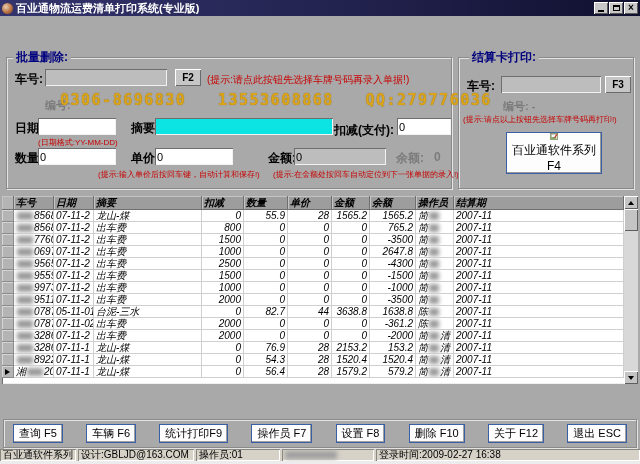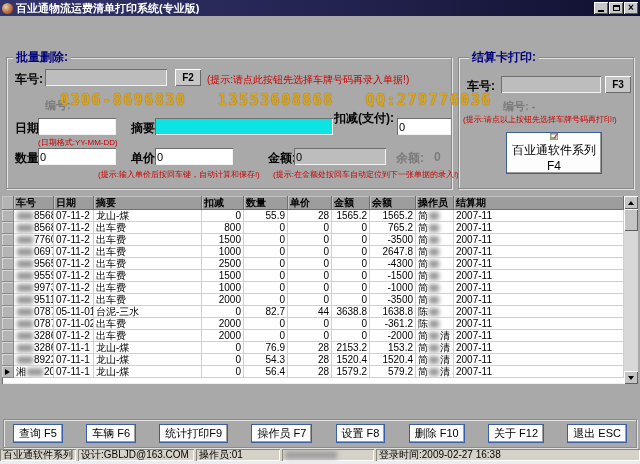--- a/index.html
+++ b/index.html
@@ -56,21 +56,21 @@
 
   
   .watermark { position:absolute; left:60px; top:91px; z-index:6; pointer-events:none;
     font-family:"DejaVu Sans Mono", monospace; font-size:15px; font-weight:bold; letter-spacing:1.5px;
     color:#dca418; text-shadow:0 0 1px #8a6600; white-space:pre; }
 
   
   .grid-wrap { position:absolute; left:2px; top:196px; width:636px; height:188px;
     box-shadow:inset 1px 1px 0 #6e6e6e, inset -1px -1px 0 #f0f0f0; background:#fff; display:flex; }
   .grid { width:622px; height:100%; overflow:hidden; }
-  .t-row { display:flex; height:12px; }
+  .t-row { display:flex; height:12px;font-style:italic; }
   .t-header { height:14px; }
   .cell { font-size:10px; line-height:12px; overflow:hidden; white-space:nowrap; padding:0 2px;
     border-right:1px solid #cfcfcf; border-bottom:1px solid #cfcfcf; background:#fff; color:#000; }
   .t-header .cell { background:#9d9d9d; font-weight:bold; line-height:14px;
     border-right:1px solid #6f6f6f; border-bottom:1px solid #6f6f6f; box-shadow:inset 1px 1px 0 #c4c4c4; }
   .c-sel { background:#b4b4b4 !important; border-right:1px solid #8a8a8a; border-bottom:1px solid #8a8a8a;
     box-shadow:inset 1px 1px 0 #d6d6d6; display:flex; align-items:center; justify-content:center; }
   .num { text-align:right; }
   .censor { display:inline-block; width:16px; height:8px; background:#999; filter:blur(2px);
     vertical-align:middle; margin:0 1px; }
@@ -141,21 +141,21 @@
 
     <span class="lbl lbl-gray" style="left:38px; top:40px; font-size:11px;">编号:</span>
 
     <span class="lbl" style="left:8px; top:62px;">日期:</span>
     <input class="field" style="left: 31px; top: 60px; width: 78px;" value="">
     <span class="hint" style="left:31px; top:79px; font-size:8px;">(日期格式:YY-MM-DD)</span>
 
     <span class="lbl" style="left:124px; top:62px;">摘要:</span>
     <input class="field field-cyan" style="left: 148px; top: 60px; width: 178px;" value="">
 
-    <span class="lbl" style="left:327px; top:52px;">扣减(支付):</span>
+    <span class="lbl" style="left:327px; top:64px;">扣减(支付):</span>
     <input class="field" style="left: 390px; top: 60px; width: 54px;" value="0">
 
     <span class="lbl" style="left:8px; top:92px;">数量:</span>
     <input class="field" style="left: 31px; top: 90px; width: 78px;" value="0">
 
     <span class="lbl" style="left:124px; top:92px;">单价:</span>
     <input class="field" style="left: 148px; top: 90px; width: 78px;" value="0">
 
     <span class="lbl" style="left:261px; top:92px;">金额:</span>
     <input class="field field-gray" style="left: 287px; top: 90px; width: 92px;" value="0">

